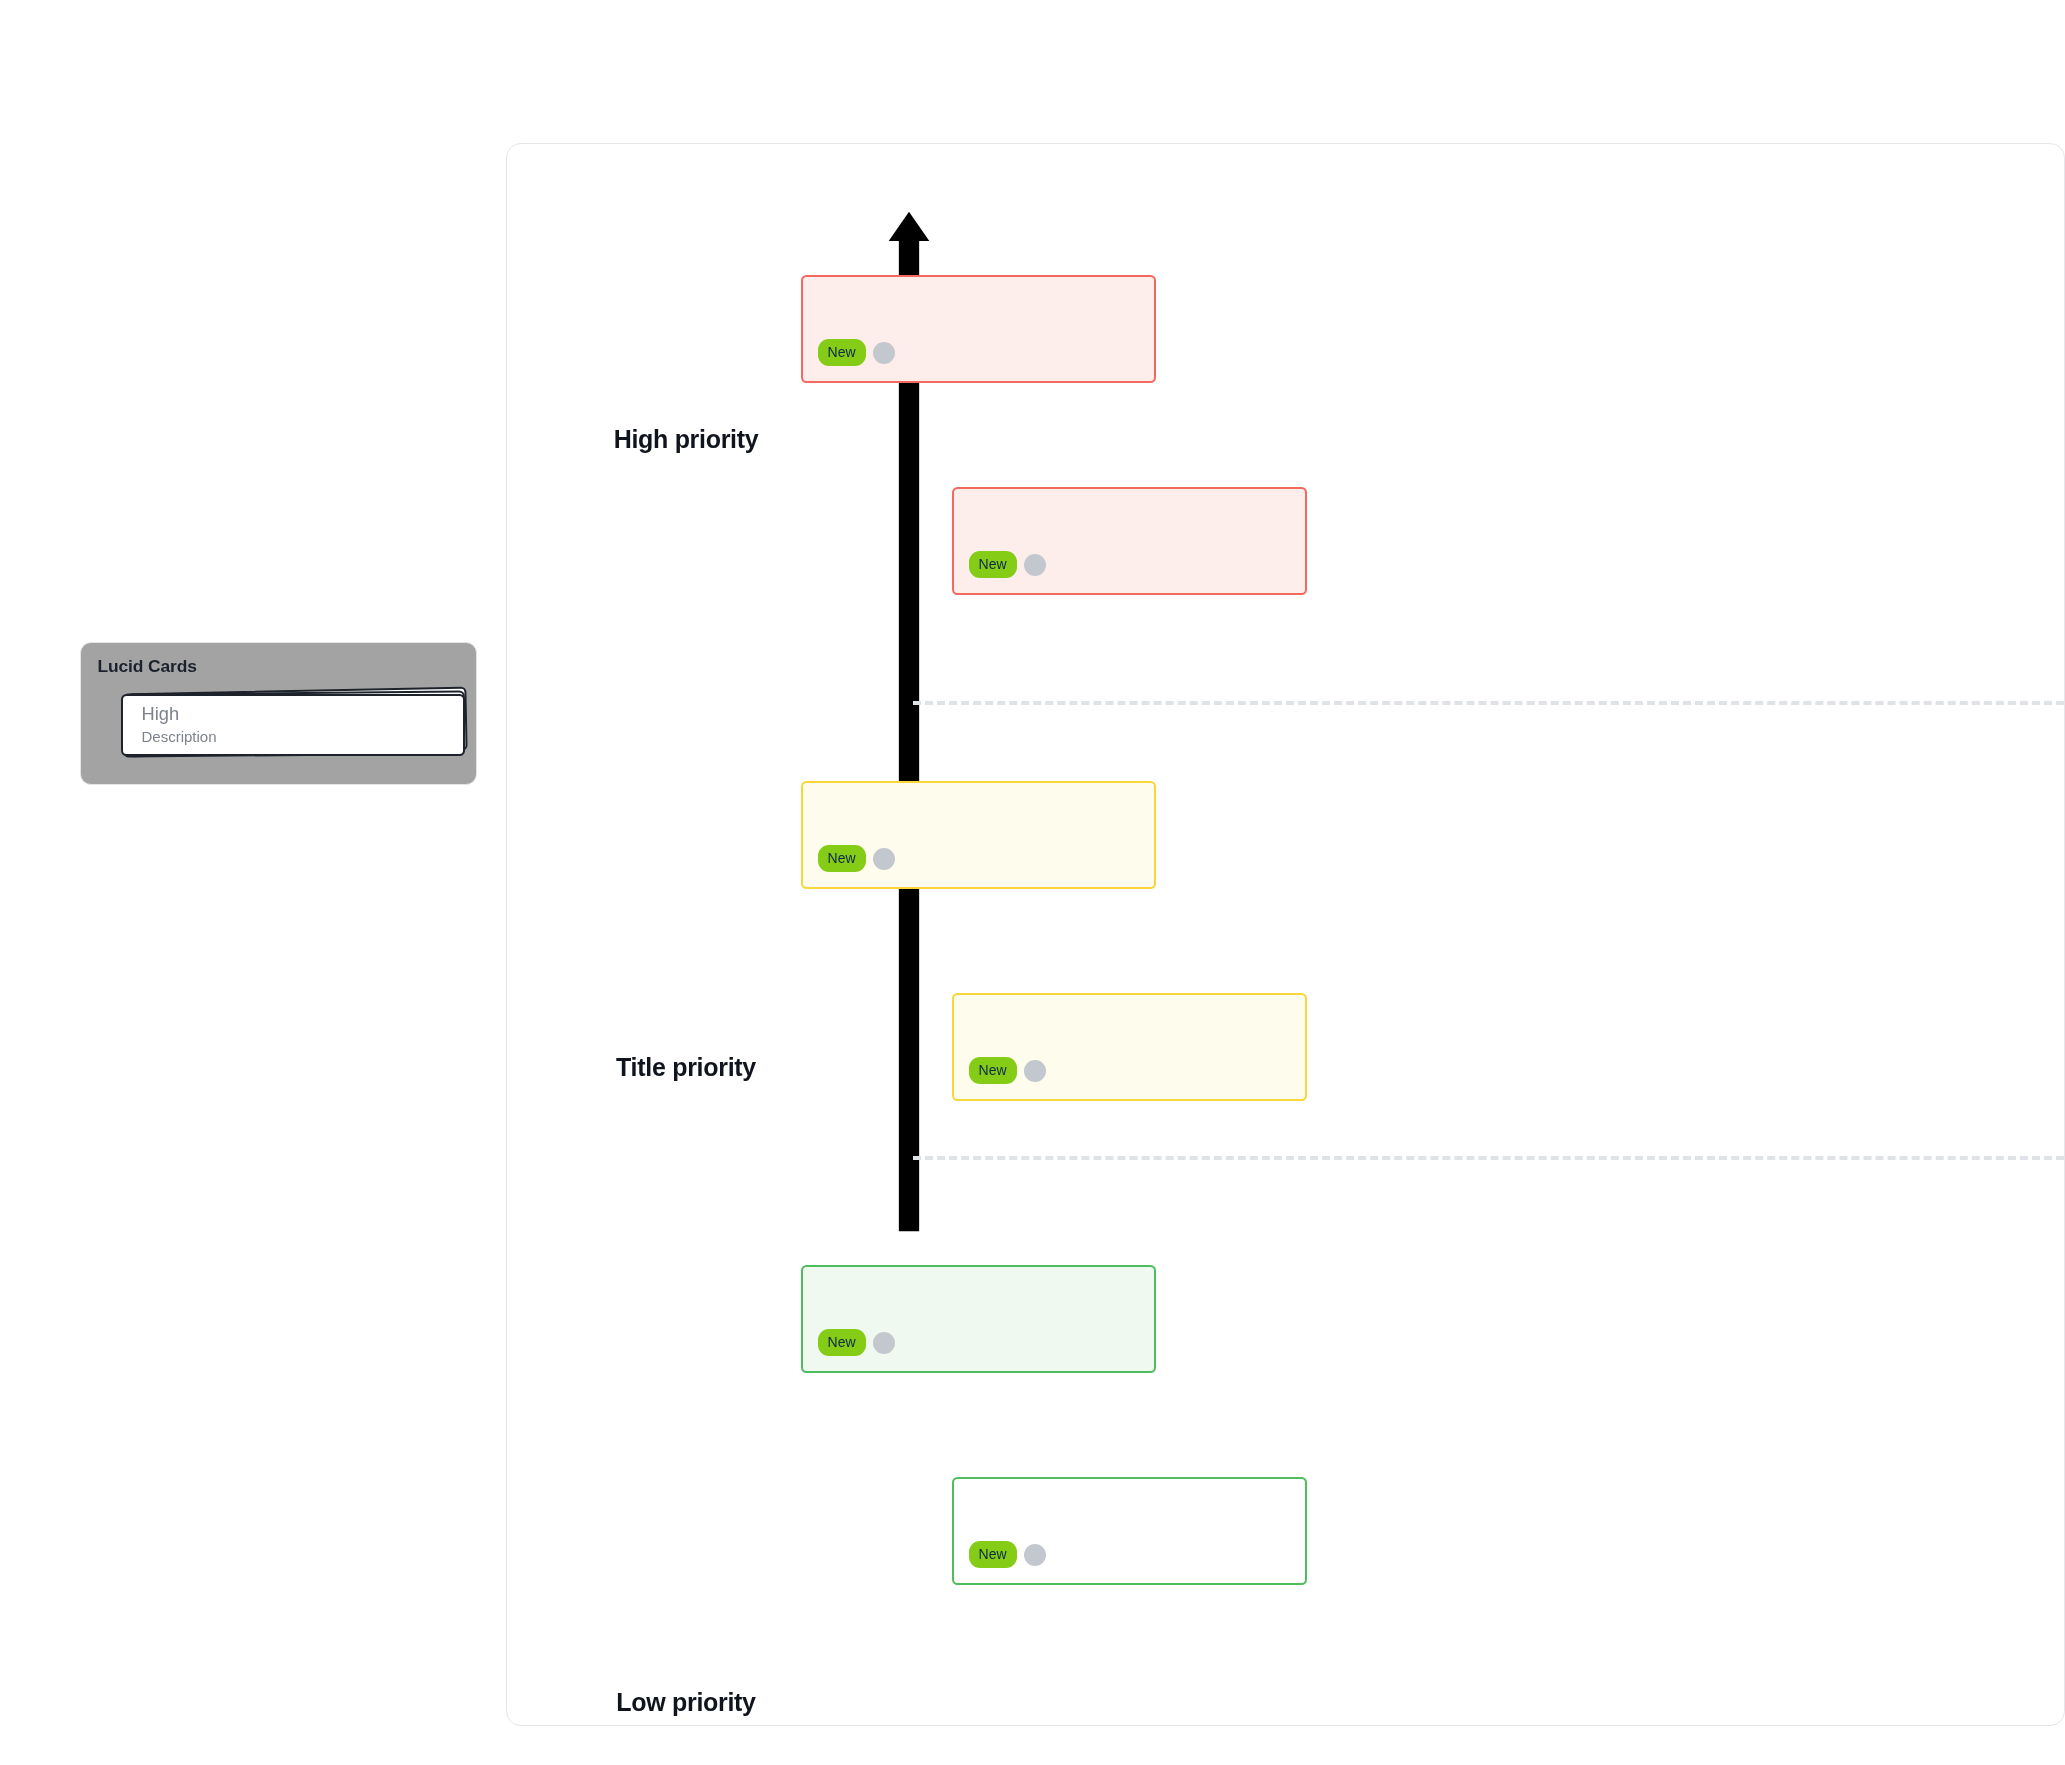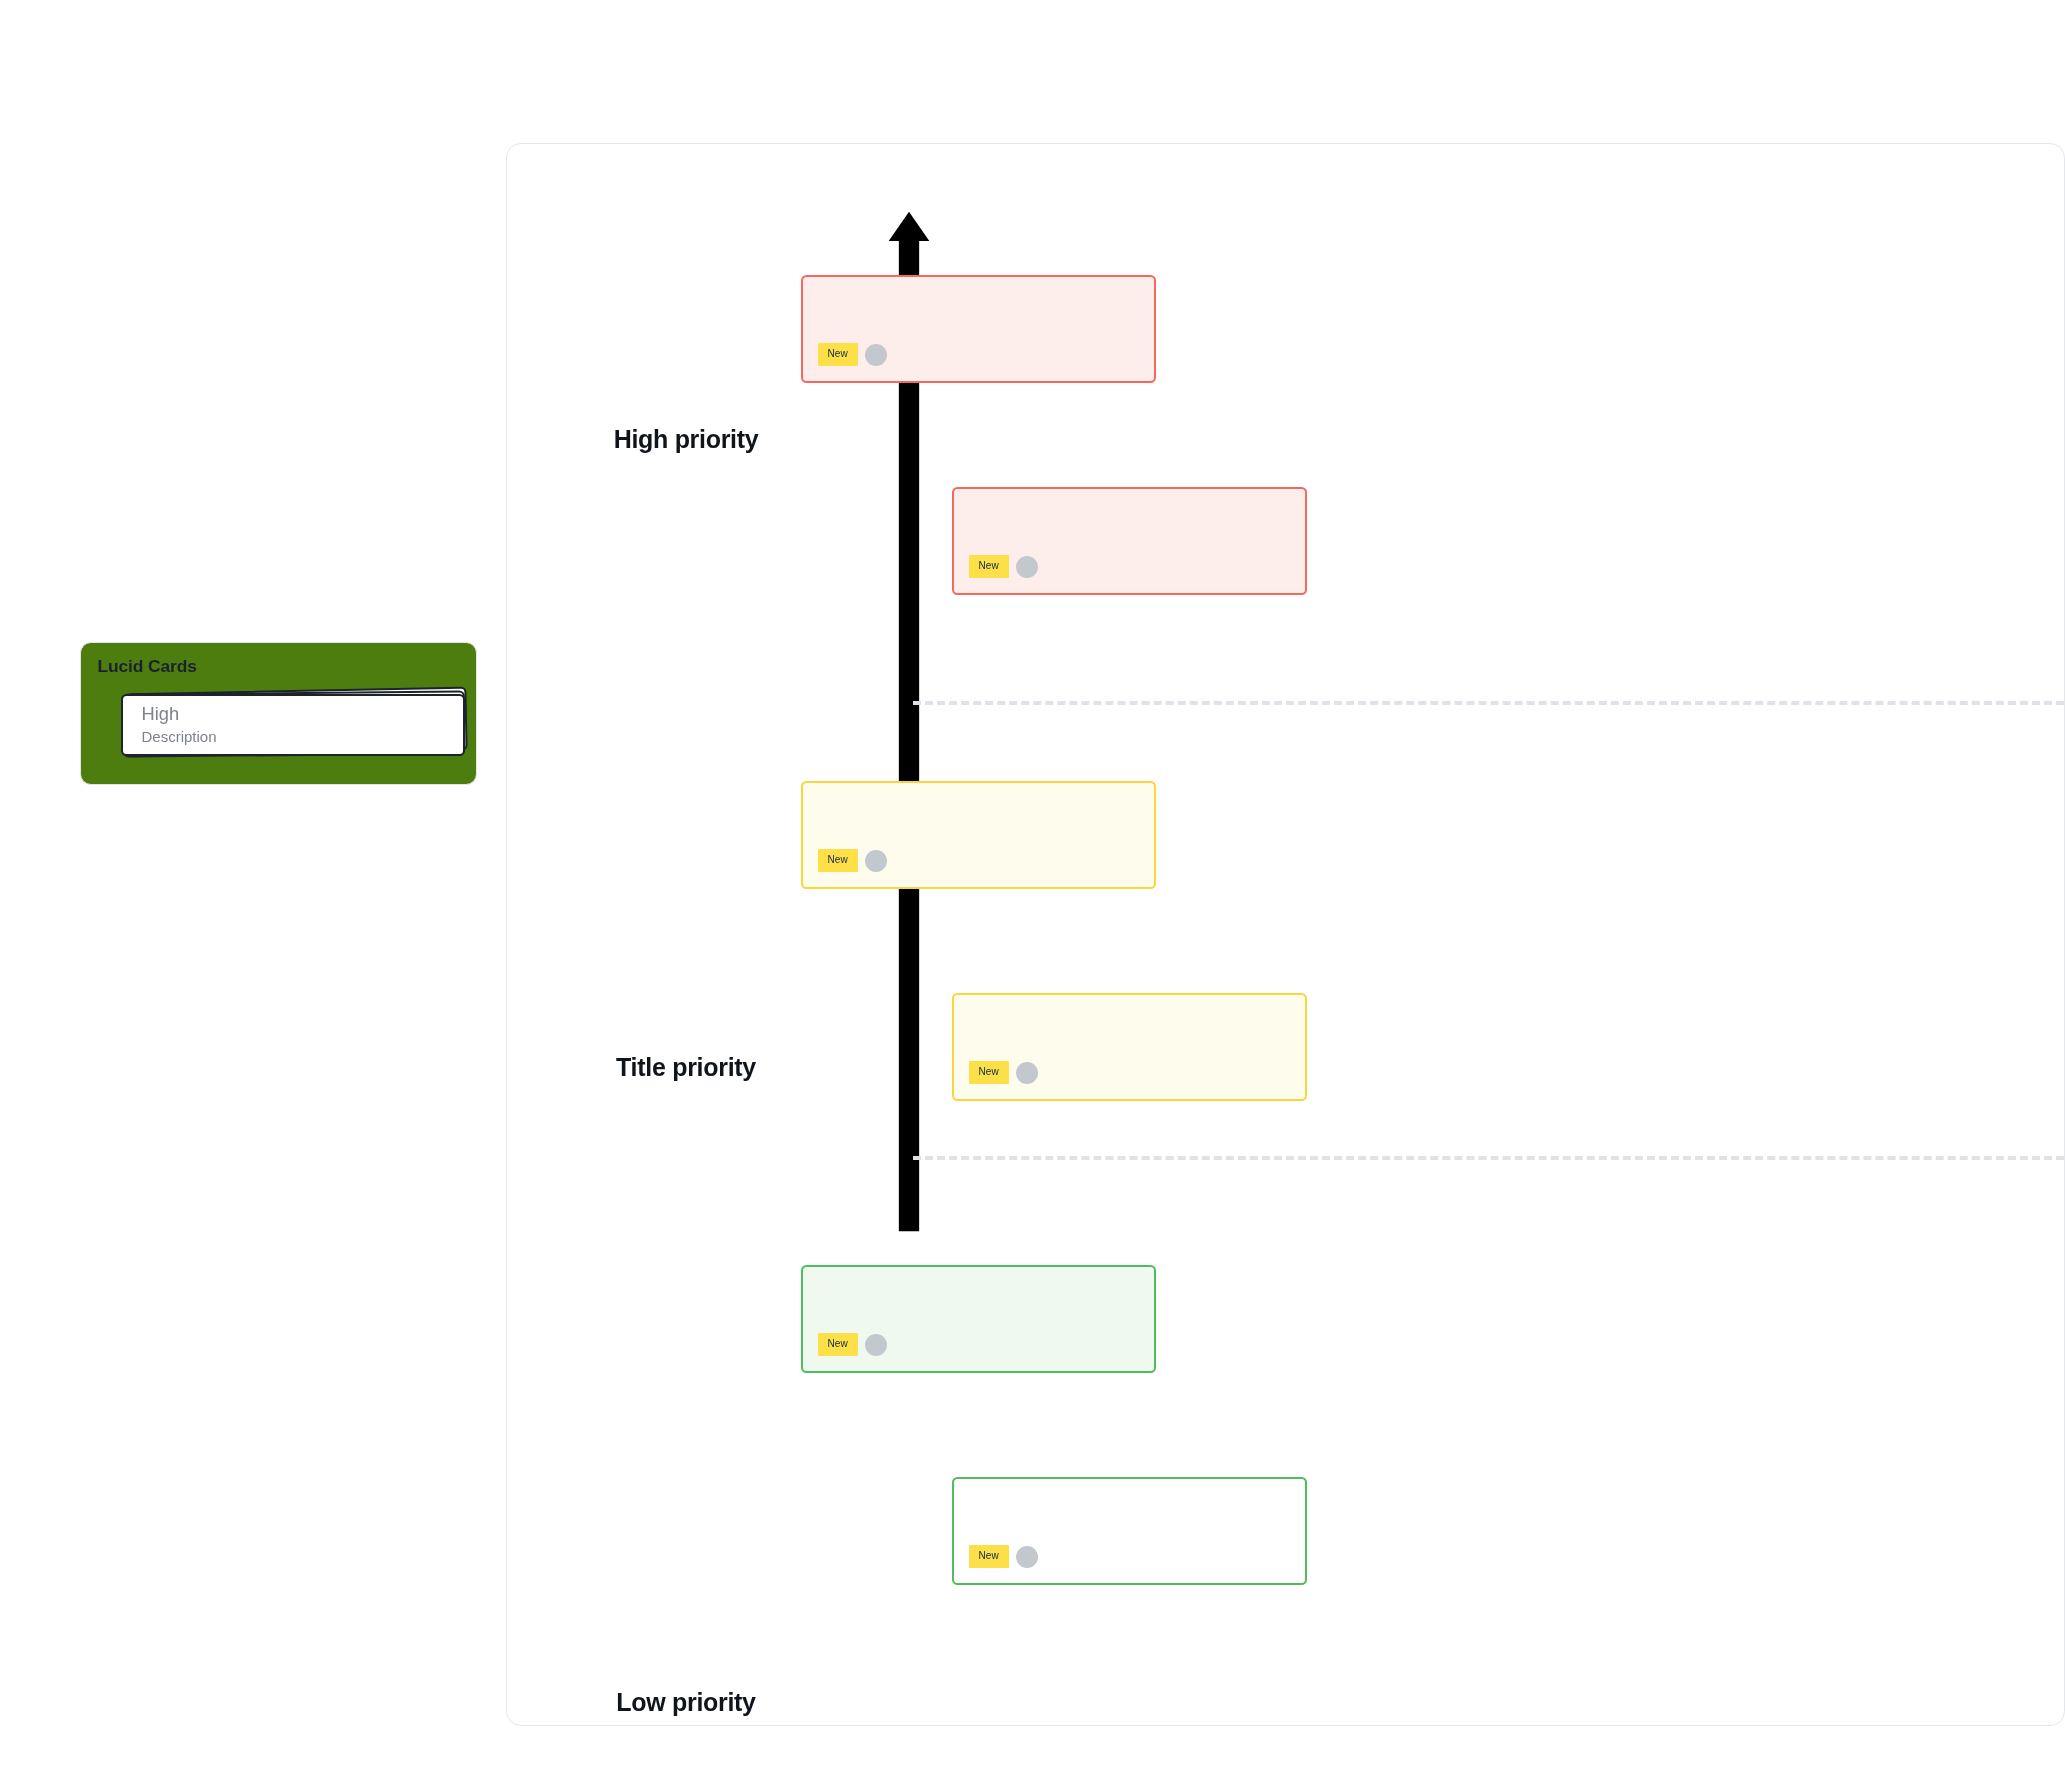--- a/index.html
+++ b/index.html
@@ -25,21 +25,21 @@
   }
 
   
   #lucid-cards-panel {
     position: absolute;
     left: 80px;
     top: 642px;
     width: 397px;
     height: 143px;
     box-sizing: border-box;
-    background: #4d7c0f;
+    background: #a3a3a3;
     border: 1.4px solid #e3e5e9;
     border-radius: 11px;
     padding: 12.8px 16.4px;
   }
   #lucid-cards-panel .panel-title {
     font-size: 17.4px;
     font-weight: 700;
     color: #1b222c;
     letter-spacing: -0.1px;
   }
@@ -137,26 +137,26 @@
     display: flex;
     align-items: flex-end;
     padding: 0 0 14.6px 14.6px;
   }
   .note .badges {
     display: flex;
     align-items: center;
     gap: 7.3px;
   }
   .note .badge {
-    background: #fde047;
+    background: #84cc16;
     color: #0e2a47;
-    font-size: 10px;
+    font-size: 14px;
     line-height: 1;
     padding: 6.4px 10px 7.3px;
-    border-radius: 1px;
+    border-radius: 11px;
     font-family: "Liberation Sans", sans-serif;
   }
   .note .avatar {
     width: 22px;
     height: 22px;
     border-radius: 50%;
     background: #c3c8cf;
   }
 
   

